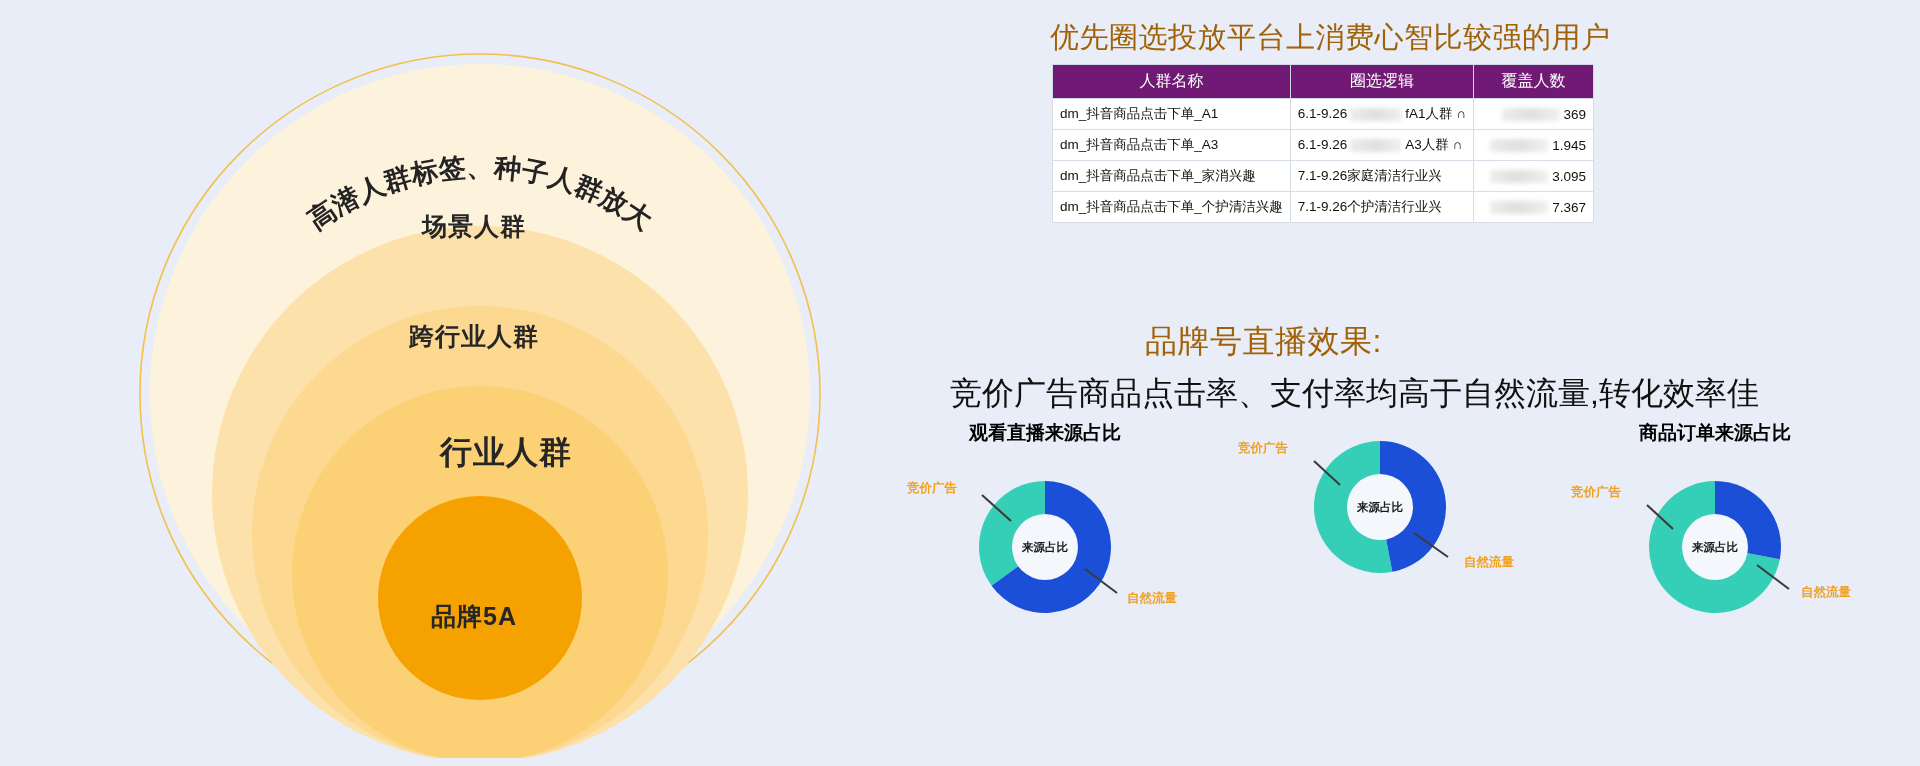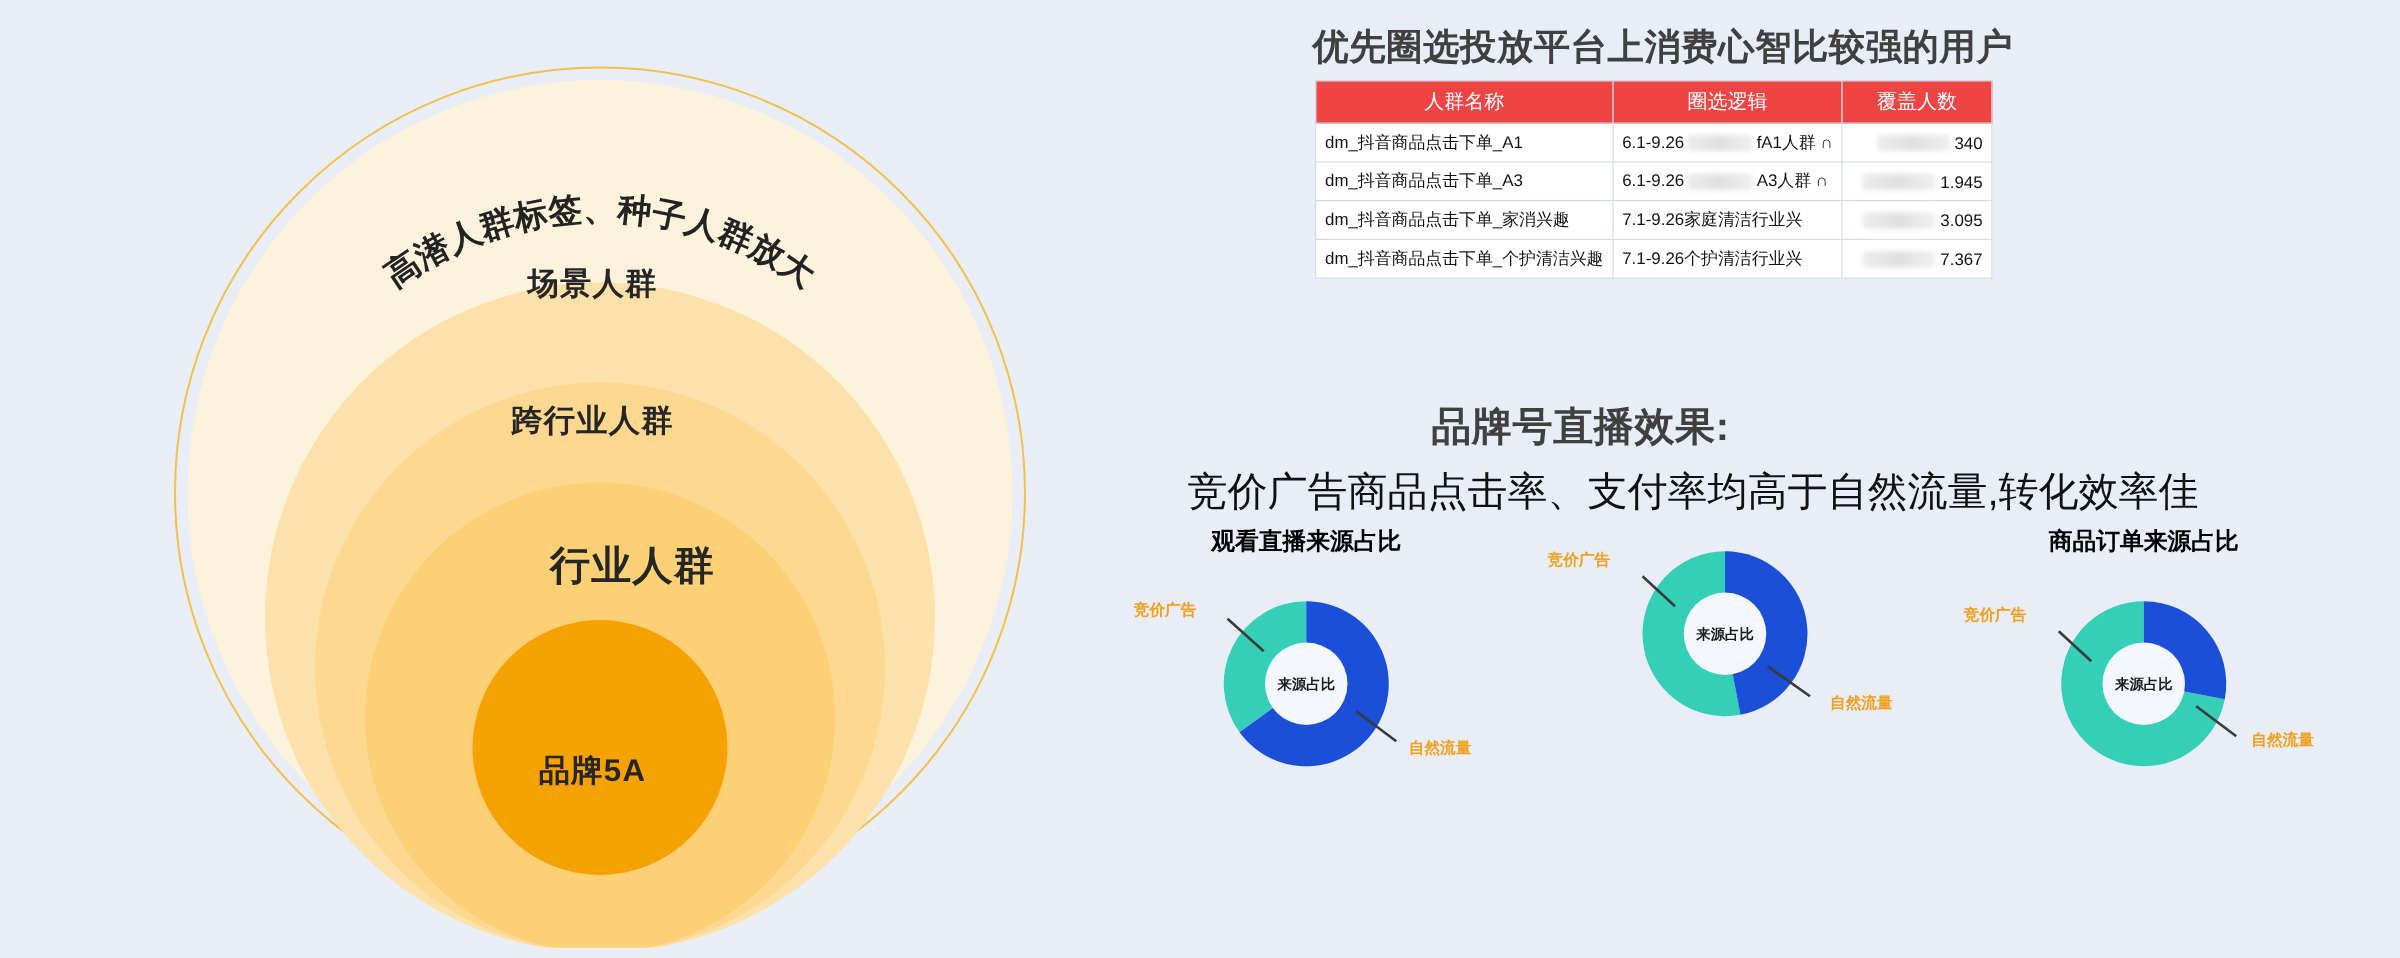--- a/index.html
+++ b/index.html
@@ -29,36 +29,36 @@
   }
   .lbl-scene{left:374px;top:182px;font-size:25px;}
   .lbl-cross{left:374px;top:292px;font-size:25px;}
   .lbl-industry{left:374px;top:403px;font-size:32px;margin-left:32px;}
   .lbl-brand{left:374px;top:572px;font-size:25px;}
 
   
   .right{position:absolute;left:860px;top:0;width:1060px;height:766px;}
 
   .section-title{
-    position:absolute;font-weight:bold;color:#404040;white-space:nowrap;
+    position:absolute;font-weight:normal;color:#a16207;white-space:nowrap;
   }
   #main-title{left:190px;top:18px;font-size:29px;letter-spacing:.5px;}
   #live-title{left:285px;top:320px;font-size:32px;letter-spacing:.5px;}
   #live-sub{left:90px;top:372px;font-size:32px;font-weight:normal;color:#111;white-space:nowrap;}
 
   
   .tbl-wrap{position:absolute;left:192px;top:64px;}
   table.crowd{
     border-collapse:collapse;
     background:#fff;
     font-size:13.5px;
     table-layout:fixed;
   }
   table.crowd th{
-    background:#ef4444;
+    background:#701a75;
     color:#fff;
     font-weight:normal;
     font-size:16px;
     text-align:center;
     border:1px solid #cfd8e6;
     padding:5px 4px;
     height:23px;
   }
   table.crowd td{
     border:1px solid #d7dde6;
@@ -144,21 +144,21 @@
           <tr>
             <th class="col-name">人群名称</th>
             <th class="col-logic">圈选逻辑</th>
             <th class="col-cov">覆盖人数</th>
           </tr>
         </thead>
         <tbody>
           <tr>
             <td class="col-name">dm_抖音商品点击下单_A1</td>
             <td class="col-logic logic-cell"><span>6.1-9.26</span><span class="blur">xxxx</span><span>fA1人群 ∩</span></td>
-            <td class="col-cov cov-cell"><span class="blur">xxxx</span><span>340</span></td>
+            <td class="col-cov cov-cell"><span class="blur">xxxx</span><span>369</span></td>
           </tr>
           <tr>
             <td class="col-name">dm_抖音商品点击下单_A3</td>
             <td class="col-logic logic-cell"><span>6.1-9.26</span><span class="blur">xxxx</span><span>A3人群 ∩</span></td>
             <td class="col-cov cov-cell"><span class="blur">xxxx</span><span>1.945</span></td>
           </tr>
           <tr>
             <td class="col-name">dm_抖音商品点击下单_家消兴趣</td>
             <td class="col-logic logic-cell"><span>7.1-9.26家庭清洁行业兴</span><span></span></td>
             <td class="col-cov cov-cell"><span class="blur">xxxx</span><span>3.095</span></td>

